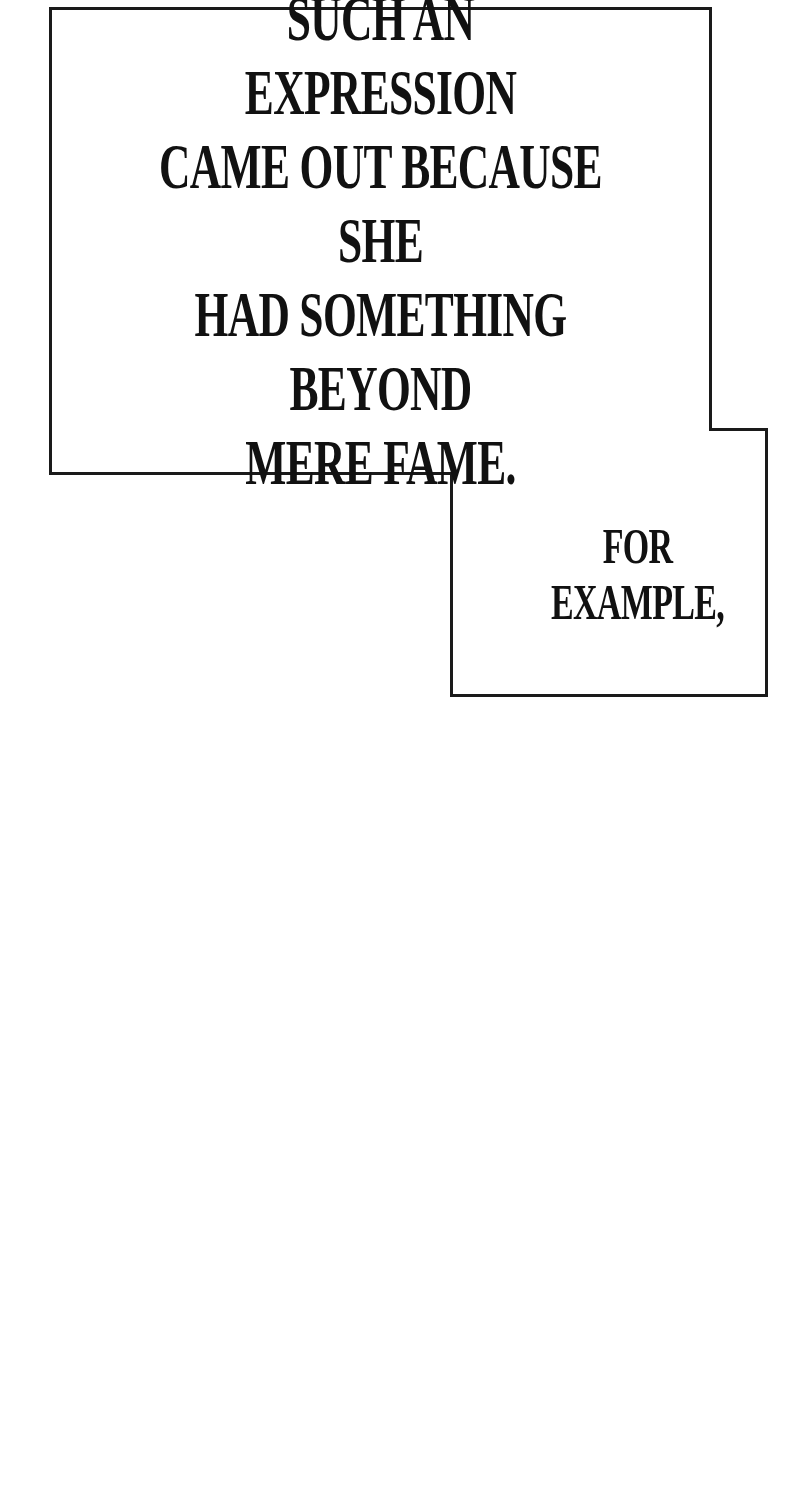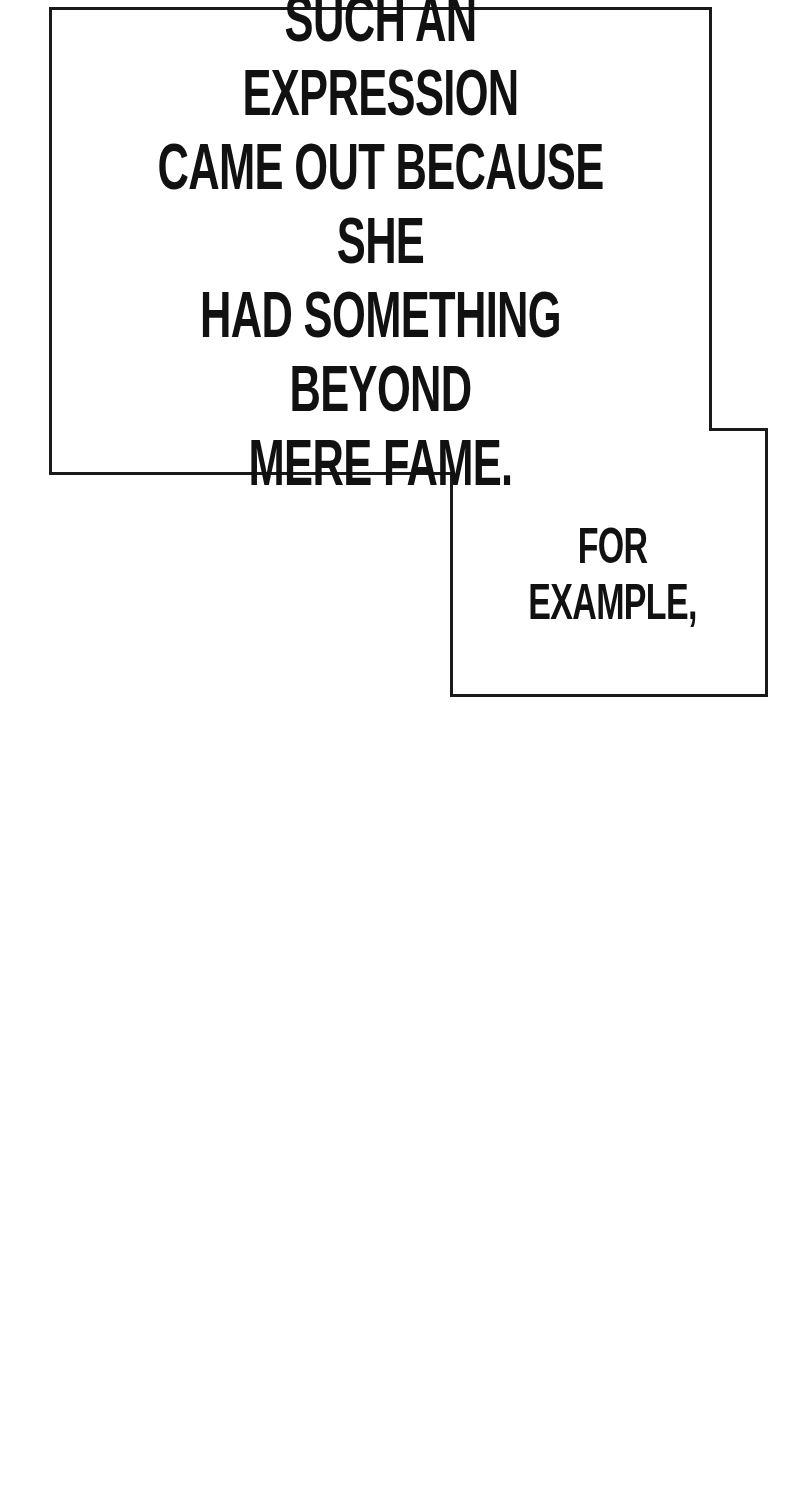--- a/index.html
+++ b/index.html
@@ -19,29 +19,30 @@
     left: 0;
     top: 0;
     display: block;
   }
   .caption-box {
     position: absolute;
     display: flex;
     align-items: center;
     justify-content: center;
     box-sizing: border-box;
+    font-family: Liberation Serif, serif;
   }
   .main-caption-box {
     left: 50px;
     top: 8px;
     width: 661px;
     height: 466px;
   }
   .example-caption-box {
-    left: 451px;
+    left: 476px;
     top: 430px;
     width: 316px;
     height: 266px;
     padding-top: 22px;
     padding-left: 7px;
   }
   .caption-text {
     color: #111111;
     font-weight: bold;
     text-align: center;

